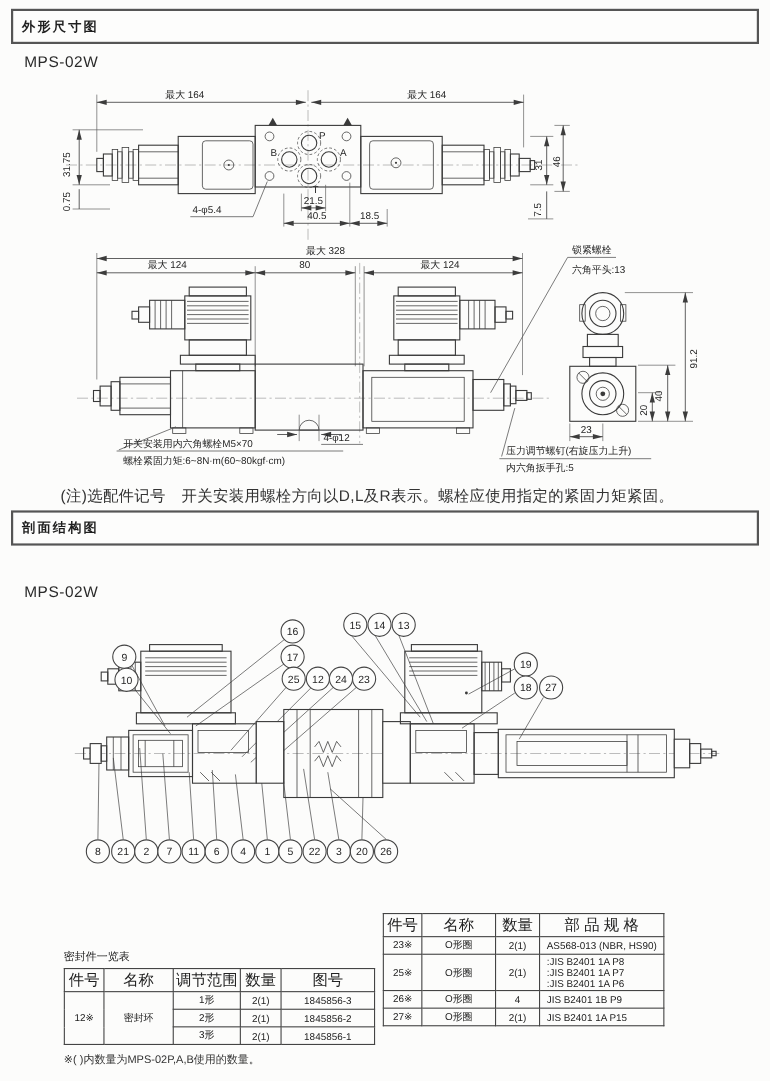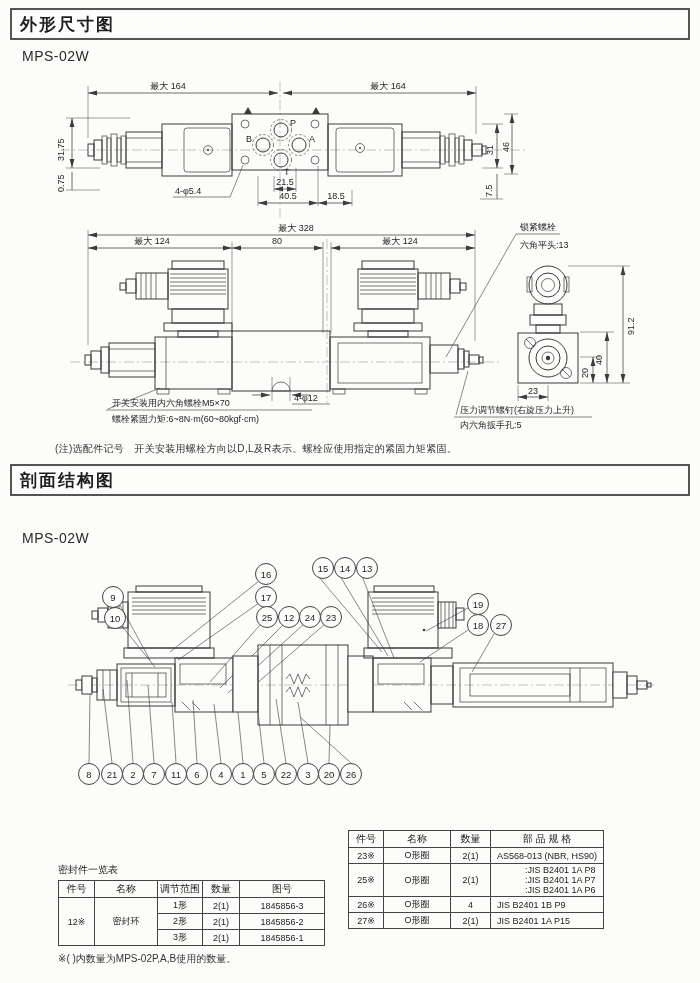--- a/index.html
+++ b/index.html
@@ -9,28 +9,28 @@
     font-family:"Liberation Sans","DejaVu Sans",sans-serif;
     overflow:hidden;
   }
   .abs{position:absolute;}
   .hdr-box{
     position:absolute;left:10px;width:676px;height:28px;
     border:2px solid #555;background:#fdfdfc;
     display:flex;align-items:center;
   }
   .hdr-title{
-    font-size:17px;font-weight:bold;letter-spacing:2px;
+    font-size:12px;font-weight:bold;letter-spacing:2px;
     padding-left:8px;color:#1e1e1e;
   }
   .model{
     position:absolute;left:22px;font-size:14px;letter-spacing:.5px;color:#2a2a2a;
   }
   .note{
-    position:absolute;font-size:10px;color:#333;letter-spacing:.3px;
+    position:absolute;font-size:14px;color:#333;letter-spacing:.3px;
   }
   svg{position:absolute;left:0;overflow:visible;}
   svg text{font-family:"Liberation Sans","DejaVu Sans",sans-serif;fill:#252525;}
   .dim{stroke:#4a4a4a;stroke-width:.8;fill:none;}
   .ext{stroke:#5a5a5a;stroke-width:.6;fill:none;}
   .ln{stroke:#3a3a3a;stroke-width:1;fill:none;}
   .ln2{stroke:#3a3a3a;stroke-width:.7;fill:none;}
   .lnf{stroke:#3a3a3a;stroke-width:1;fill:#fdfdfc;}
   .cl{stroke:#9a9a9a;stroke-width:.6;stroke-dasharray:10 3 2 3;fill:none;}
   .dash{stroke:#4a4a4a;stroke-width:.7;stroke-dasharray:2.5 2;fill:none;}
@@ -39,24 +39,24 @@
   .callout circle{stroke:#444;stroke-width:1;fill:#fdfdfc;}
   .callout text{font-size:9.5px;text-anchor:middle;}
   .tbl-wrap{position:absolute;}
   .tbl-title{font-size:10px;margin-bottom:3px;color:#222;}
   table.tbl{border-collapse:collapse;table-layout:fixed;}
   .tbl th,.tbl td{
     border:1px solid #444;font-size:9px;font-weight:normal;
     text-align:center;vertical-align:middle;padding:1px 2px;color:#222;
     height:13px;overflow:hidden;white-space:nowrap;
   }
-  .tbl th{font-size:10px;height:14px;}
+  .tbl th{font-size:14px;height:14px;}
   .tbl td.spec{text-align:left;padding-left:6px;}
   .tbl-foot{font-size:10px;margin-top:6px;color:#333;}
-  .spec-line{line-height:10px;margin-left:28px;}
+  .spec-line{line-height:10px;}
 </style>
 </head>
 <body>
 
 <div class="hdr-box" style="top:8px">
   <div class="hdr-title">外形尺寸图</div>
 </div>
 <div class="model" style="top:48px">MPS-02W</div>
 
 <svg class="abs" style="top:78px" width="700" height="150">

